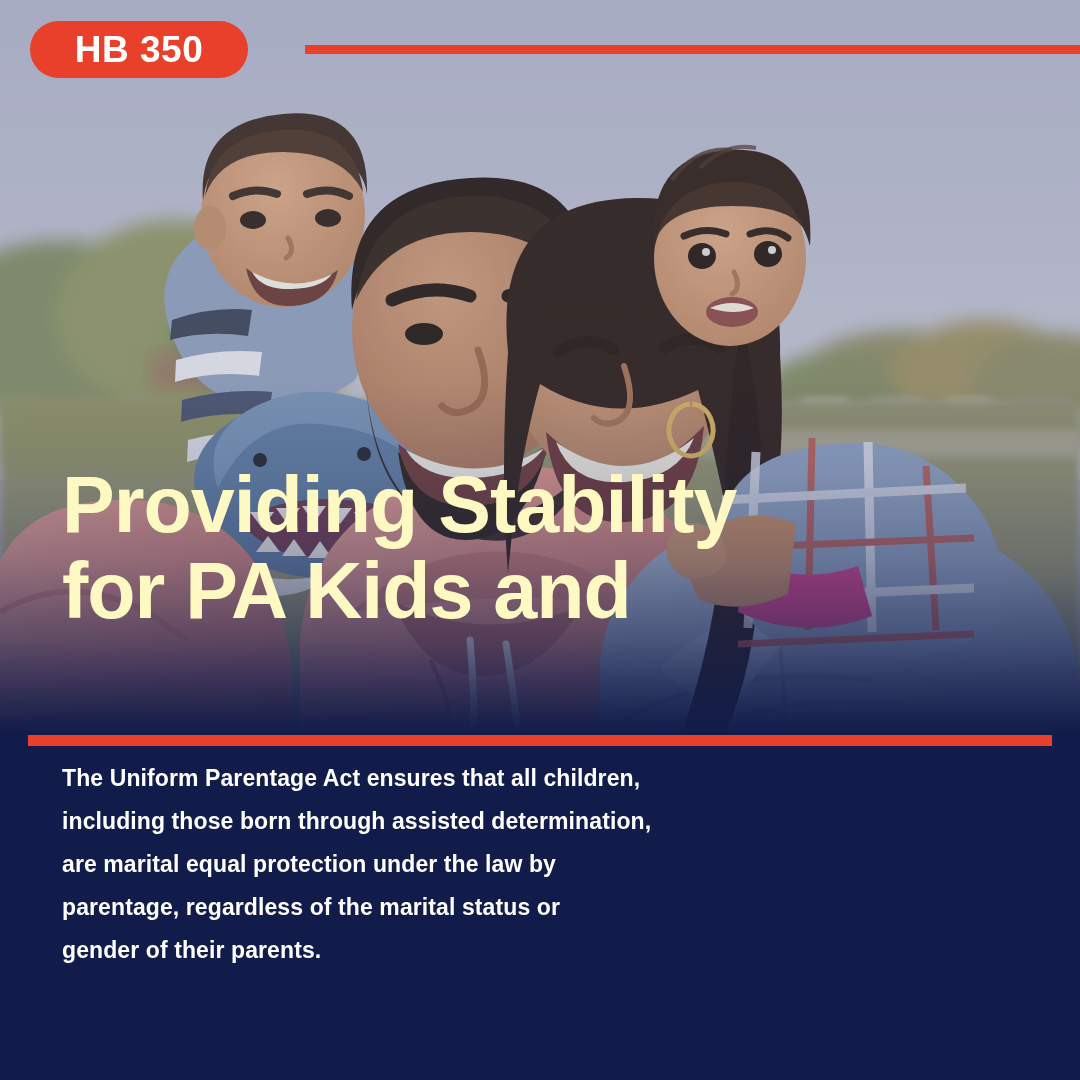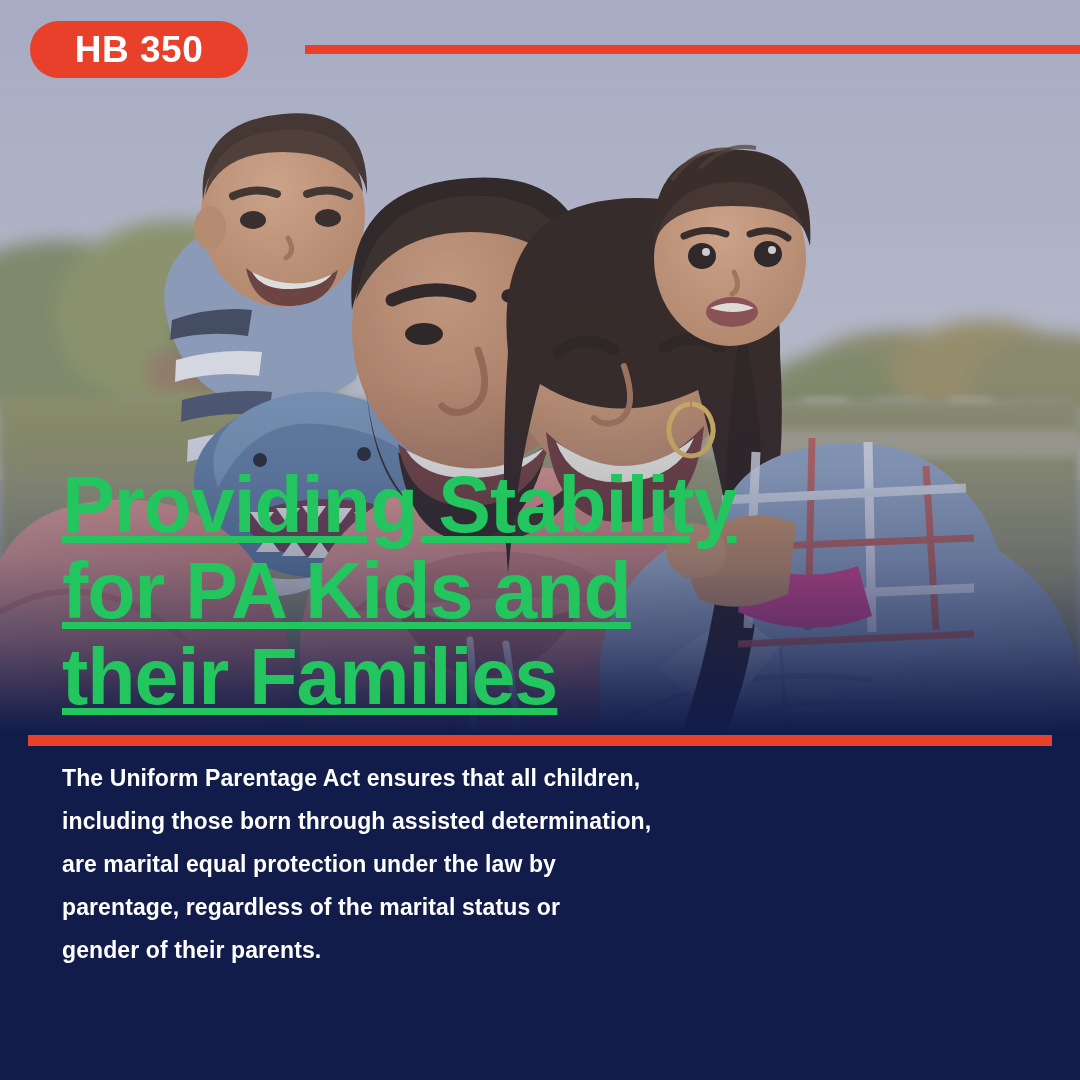--- a/index.html
+++ b/index.html
@@ -79,26 +79,25 @@
     height: 9px;
     background: #e8402a;
   }
 
   
   .headline {
     position: absolute;
     left: 62px;
     top: 462px;
     width: 960px;
-    color: #22c55e;
+    color: #fef9c3;
     font-size: 79px;
     font-weight: bold;
     line-height: 86px;
     letter-spacing: -1px;
-    text-decoration: underline;
   }
   .headline .hl-line { display: block; white-space: nowrap; }
 
   
   .bottom-panel {
     position: absolute;
     left: 0;
     top: 733px;
     width: 1080px;
     height: 347px;
@@ -374,21 +373,20 @@
 
   <div class="rule-top"></div>
 
   <div class="pill">
     <span class="pill-label">HB 350</span>
   </div>
 
   <div class="headline">
     <span class="hl-line">Providing Stability</span>
     <span class="hl-line">for PA Kids and</span>
-    <span class="hl-line">their Families</span>
   </div>
 
   <div class="bottom-panel"></div>
   <div class="rule-bottom"></div>
 
   <div class="body-copy">
     <span class="bc-line">The Uniform Parentage Act ensures that all children,</span>
     <span class="bc-line">including those born through assisted determination,</span>
     <span class="bc-line">are marital equal protection under the law by</span>
     <span class="bc-line">parentage, regardless of the marital status or</span>

